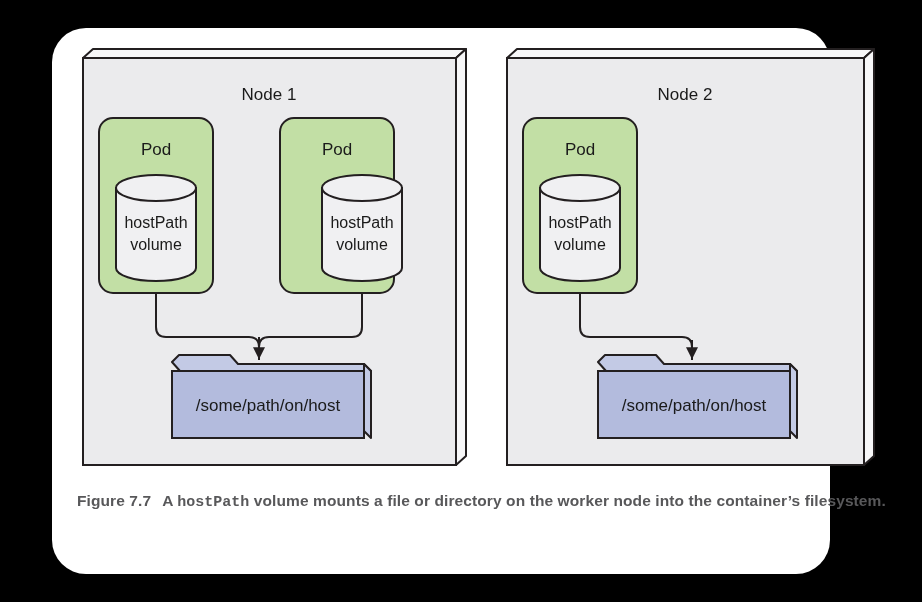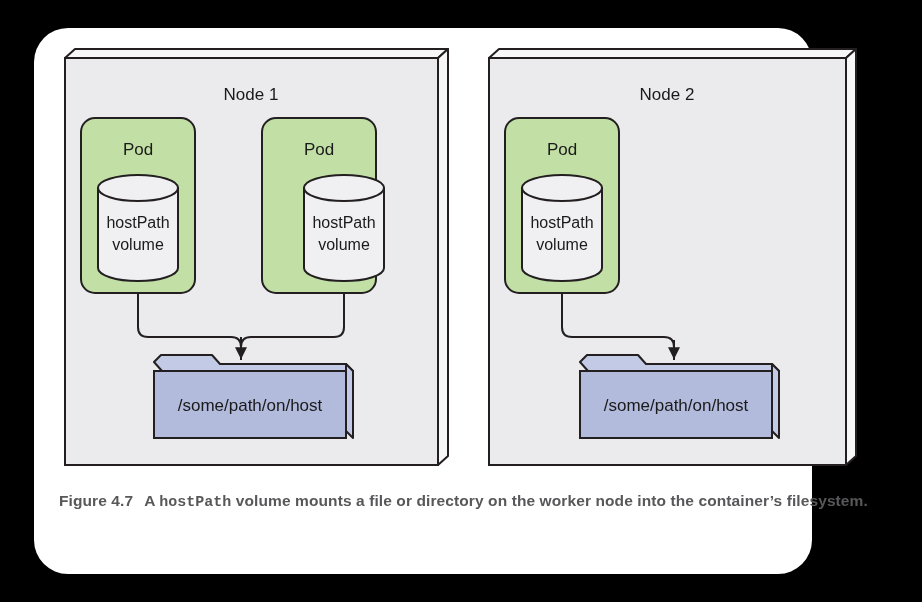--- a/index.html
+++ b/index.html
@@ -14,21 +14,21 @@
     font-family: "Liberation Sans", sans-serif;
   }
   #page {
     position: relative;
     width: 922px;
     height: 602px;
     background: #000000;
   }
   #card {
     position: absolute;
-    left: 34px;
+    left: 52px;
     top: 28px;
     width: 778px;
     height: 546px;
     background: #ffffff;
     border-radius: 34px;
   }
   #figure-area {
     position: absolute;
     left: 0;
     top: 0;
@@ -162,20 +162,20 @@
           <g>
             <path d="M 546 334 L 553 327 L 604 327 L 612 336 L 738 336 L 745 343 L 554 343 Z" fill="#c3cae5" stroke="#231f20" stroke-width="2" stroke-linejoin="round"></path>
             <path d="M 738 336 L 745 343 L 745 410 L 738 403 Z" fill="#c3cae5" stroke="#231f20" stroke-width="2" stroke-linejoin="round"></path>
             <rect x="546" y="343" width="192" height="67" fill="#b3bbdd" stroke="#231f20" stroke-width="2"></rect>
             <text class="t-path" x="642" y="383" text-anchor="middle">/some/path/on/host</text>
           </g>
         </g>
       </svg>
 
       <div class="caption">
-        <span class="figlabel">Figure 4.7</span><span class="gap"></span><span>A</span>
+        <span class="figlabel">Figure 7.7</span><span class="gap"></span><span>A</span>
         <span class="mono">hostPath</span>
         <span>volume mounts a file or directory on the worker node into the container’s filesystem.</span>
       </div>
 
     </div>
   </div>
 </div>
 
 </body></html>

